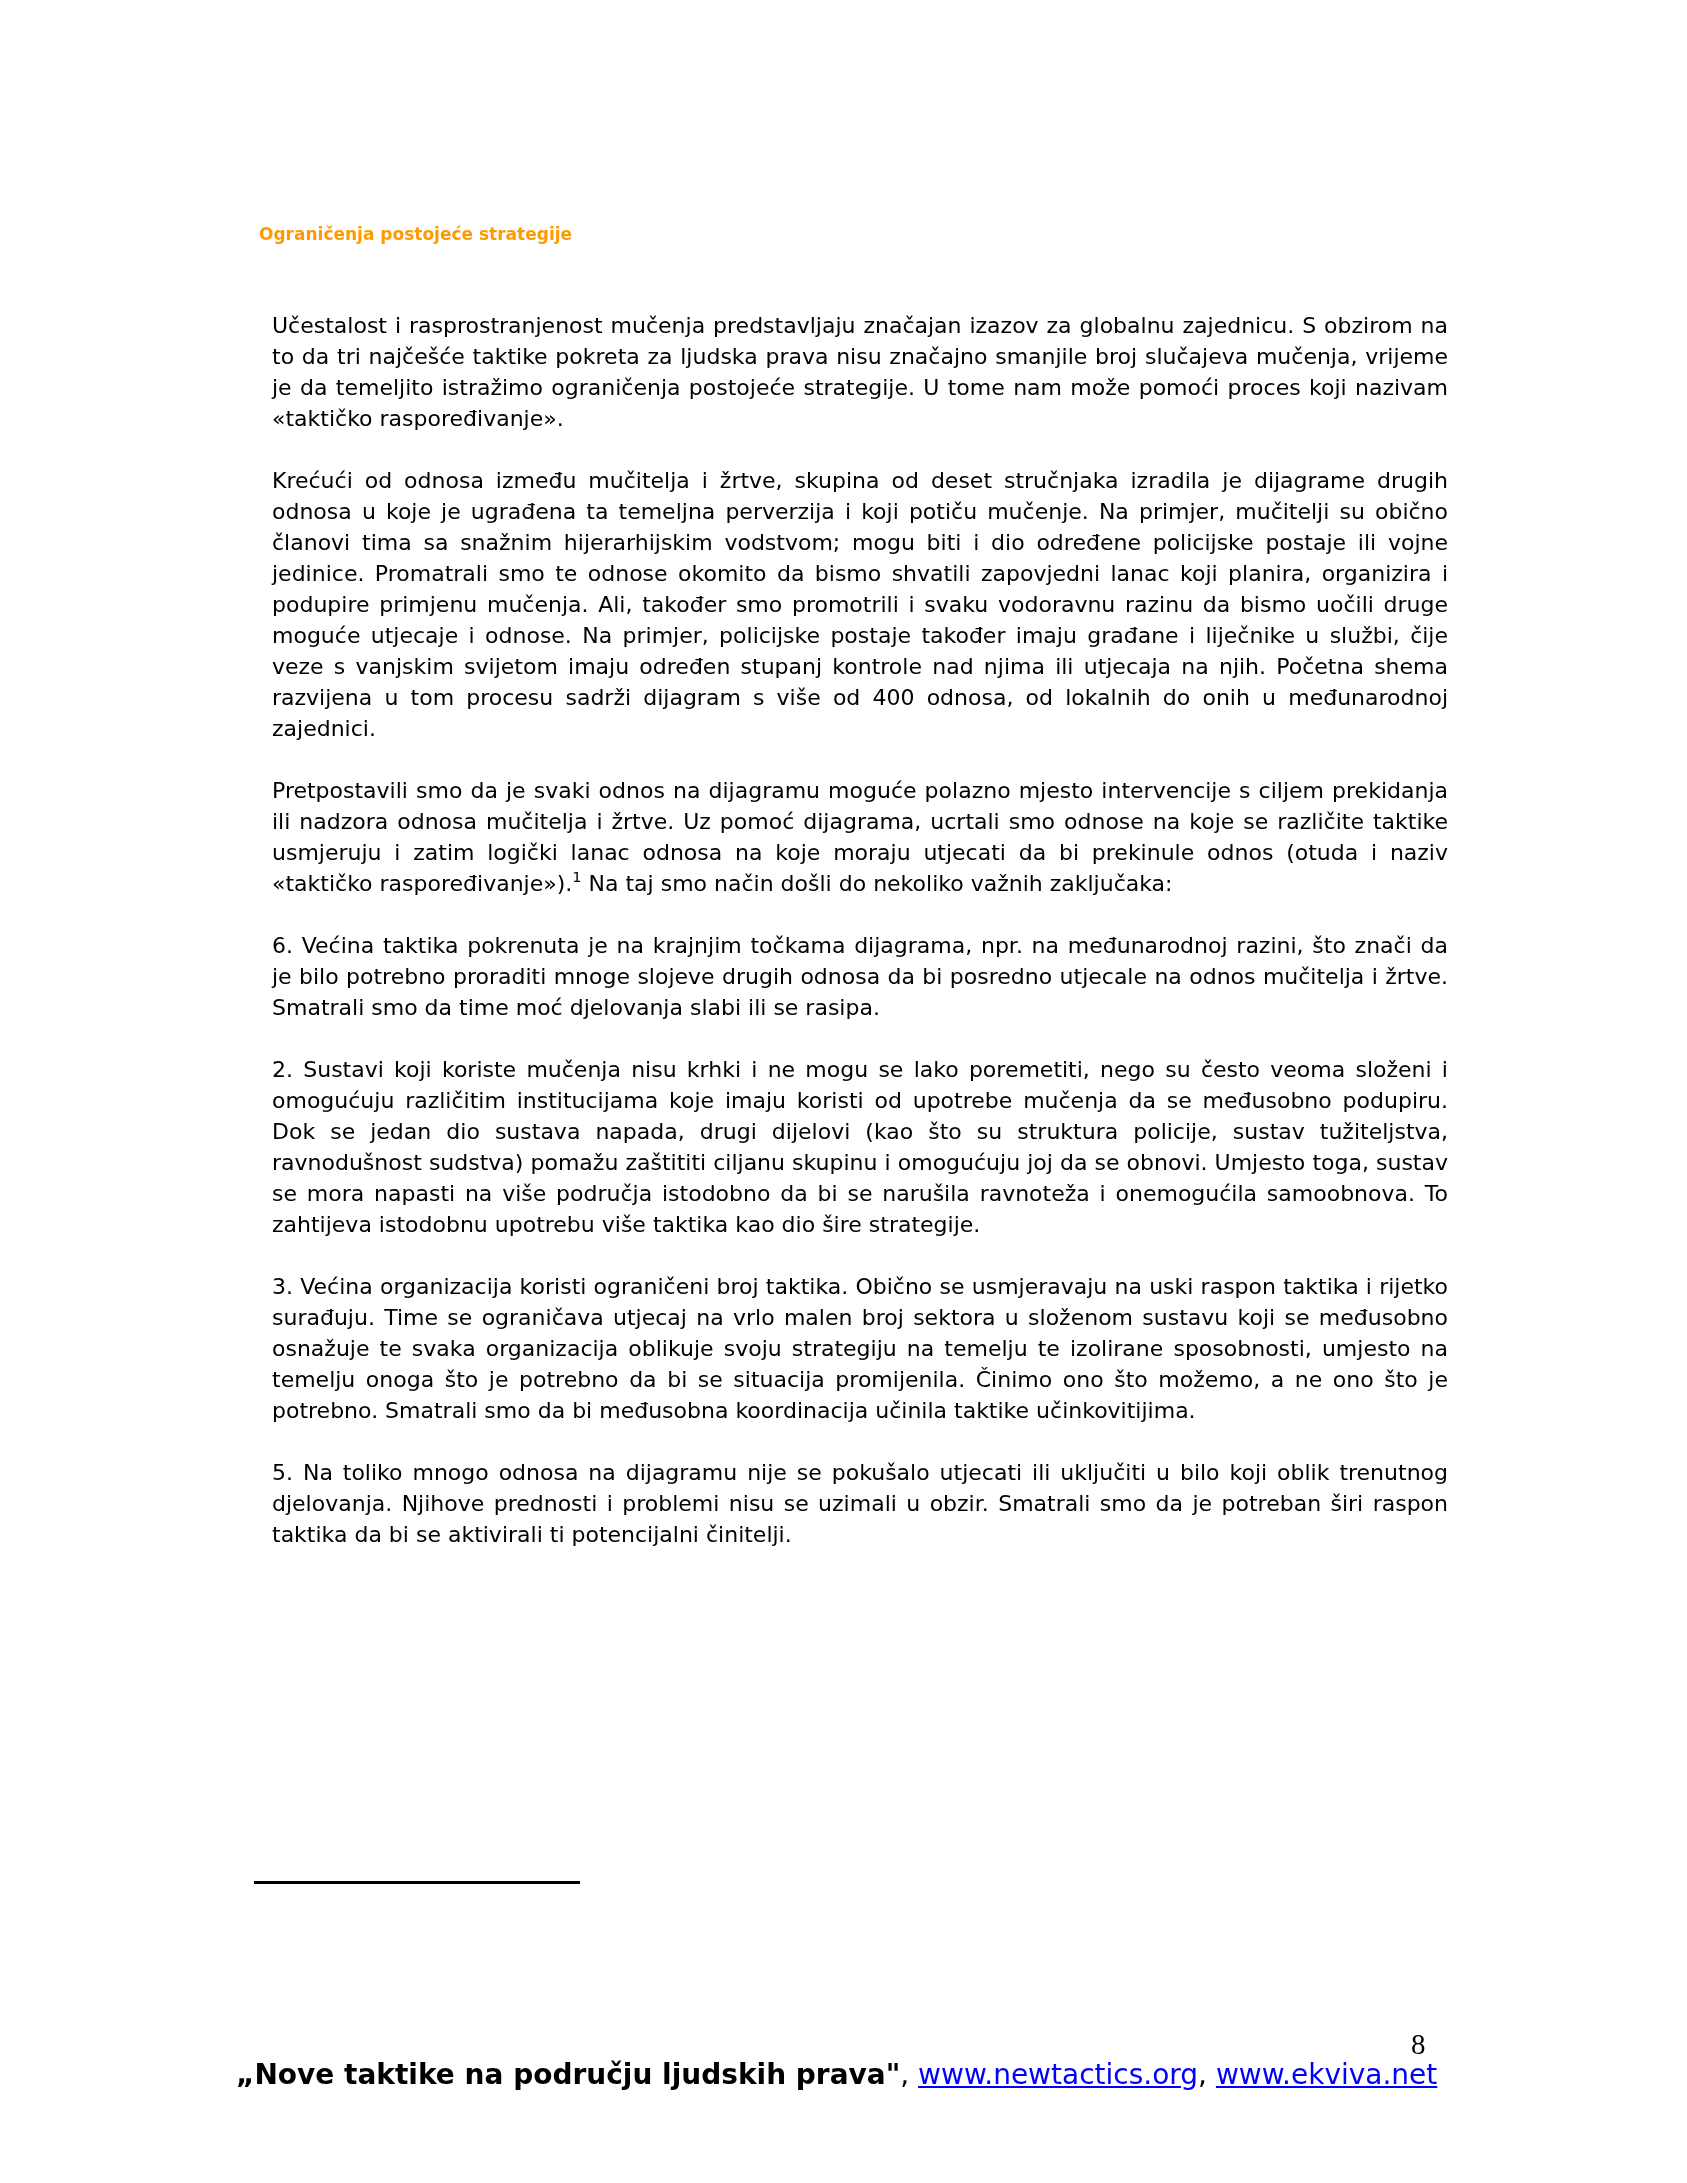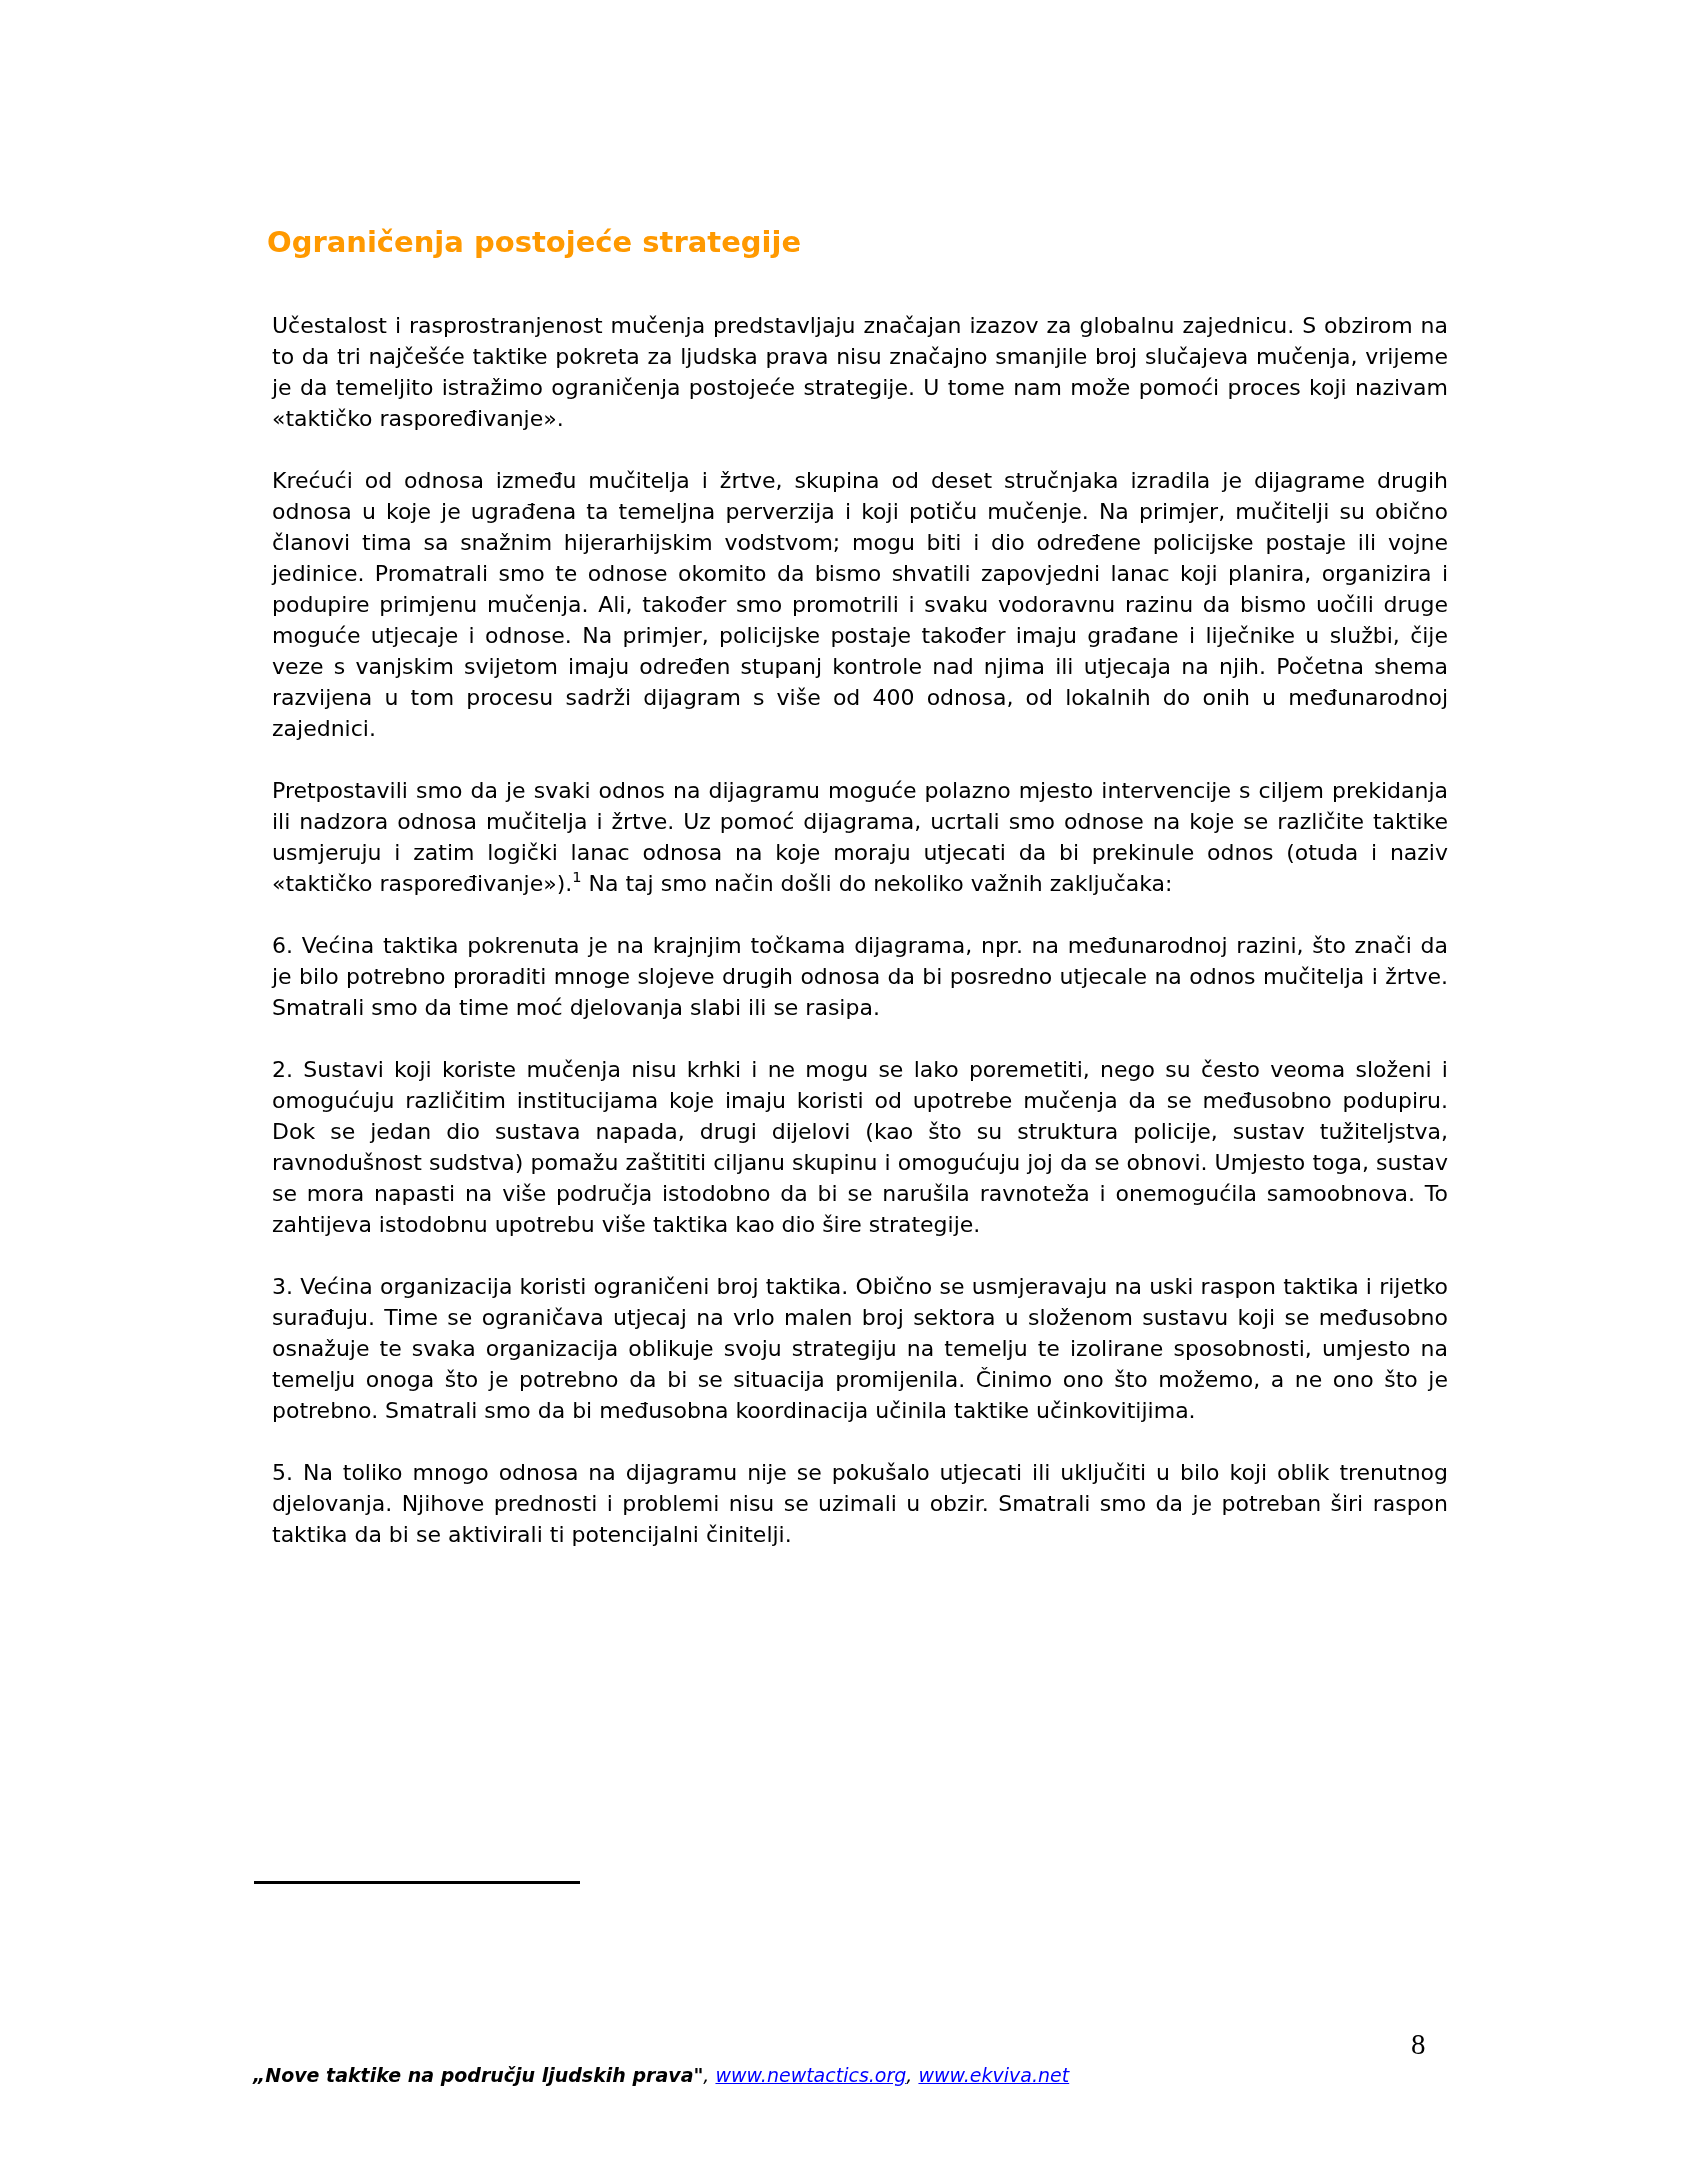--- a/index.html
+++ b/index.html
@@ -1,21 +1,21 @@
 <!DOCTYPE html>
 <html style="font-size:10.6px"><head>
 <meta charset="utf-8">
 <style>
   html, body { margin: 0; padding: 0; background: #ffffff; }
   body { width: 1687px; height: 2183px; position: relative; overflow: hidden; }
   .page { position: absolute; left: 0; top: 0; width: 1687px; height: 2183px; background: #fff; }
   .heading {
     position: absolute; left: 255px; top: 216px;
     font-family: "DejaVu Sans", sans-serif; font-weight: bold;
-    font-size: 29px; color: #FF9900; margin: 12px; line-height: 29px;
+    font-size: 17px; color: #FF9900; margin: 4px; line-height: 29px;
   }
   .body {
     position: absolute; left: 255px; top: 310px; width: 1176px;
     font-family: "DejaVu Sans", sans-serif; font-size: 22px;
     line-height: 31px; color: #000; text-align: justify; margin-left: 17px;
   }
   .body p { margin: 0 0 31px 0; }
   .body sup { font-size: 14.6px; line-height: 0; vertical-align: 9.3px; }
   .footnote-rule {
     position: absolute; left: 254px; top: 1881px; width: 326px; height: 2.6px; background: #000;
@@ -24,23 +24,23 @@
     position: absolute; left: 254px; top: 1911px; width: 1184px;
     font-family: "DejaVu Sans", sans-serif; font-size: 19px; line-height: 28px; color: #000;
     letter-spacing: -0.4px;
   }
   .footnote sup { font-size: 12.6px; line-height: 0; vertical-align: 8px; margin-right: 4px; }
   .page-number {
     position: absolute; left: 1411px; top: 2028px;
     font-family: "Liberation Serif", serif; font-size: 29px; line-height: 32px; color: #000;
   }
   .footer {
-    position: absolute; left: 253px; top: 2060px;
-    font-family: "DejaVu Sans", sans-serif; font-size: 19px; line-height: 30px; color: #000;
-    font-style: italic; white-space: nowrap;
+    position: absolute; left: 236px; top: 2060px;
+    font-family: "DejaVu Sans", sans-serif; font-size: 28px; line-height: 30px; color: #000;
+    white-space: nowrap;
   }
   .footer .title { font-weight: bold; }
   .footer a { color: #0000FF; text-decoration: underline; }
 </style>
 </head>
 <body>
 
 <div class="page">
 
   <h2 class="heading">Ograničenja postojeće strategije</h2>

